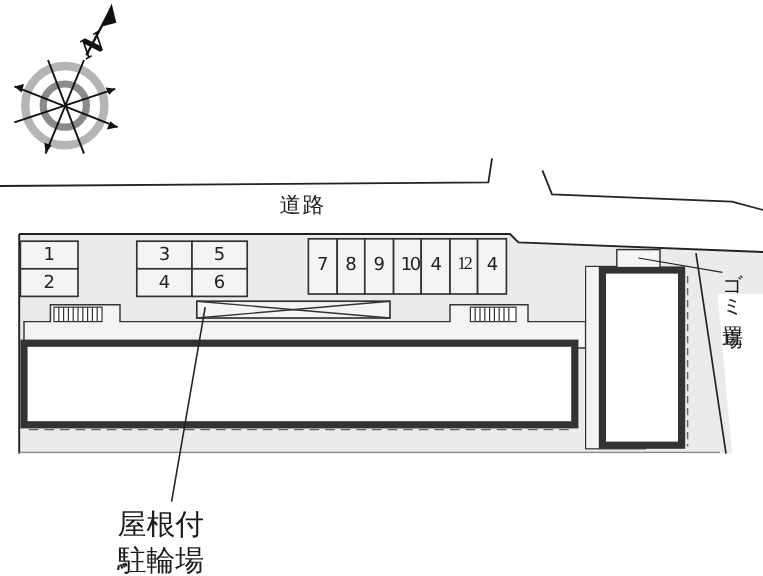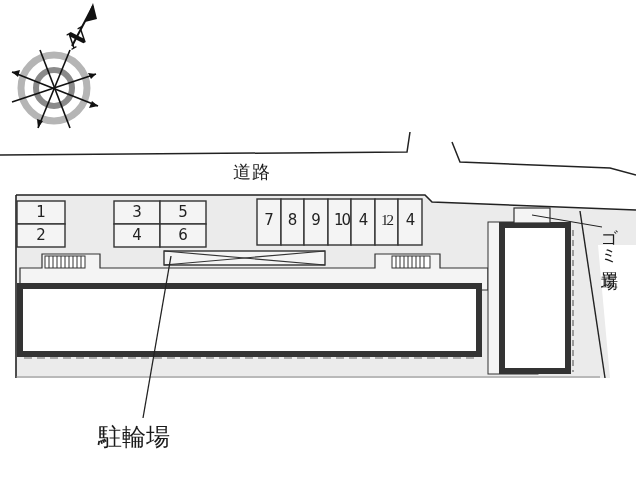--- a/index.html
+++ b/index.html
@@ -120,14 +120,15 @@
 <div class="slot" style="left:281px;top:213px;width:23px;">8</div>
 <div class="slot" style="left:304px;top:213px;width:24px;">9</div>
 <div class="slot" style="left:328px;top:213px;width:27px;letter-spacing:-2px;">10</div>
 <div class="slot" style="left:349px;top:213px;width:27px;letter-spacing:-2px;">4</div>
 <div class="slot" style="left:373px;top:213px;width:27px;letter-spacing:-2px;font-family:Liberation Serif, serif;">12</div>
 <div class="slot" style="left:396px;top:213px;width:27px;letter-spacing:-2px;">4</div>
 
 <div class="lbl gomi">ゴミ置場</div>
 
 <div class="lbl bike">
+  <span>屋根付</span>
   <span>駐輪場</span>
 </div>
 
 </body></html>

